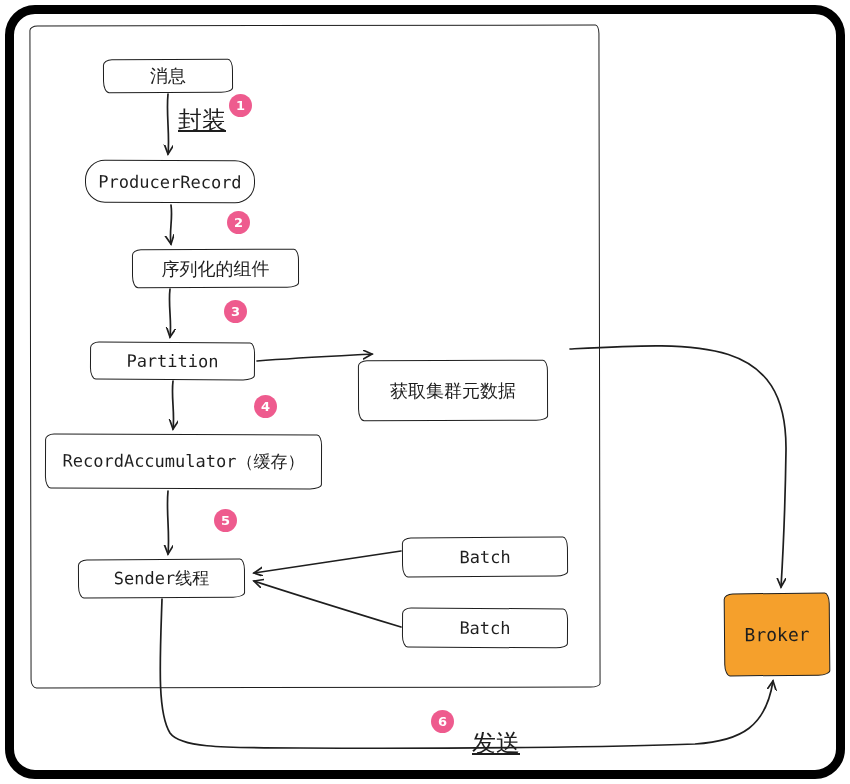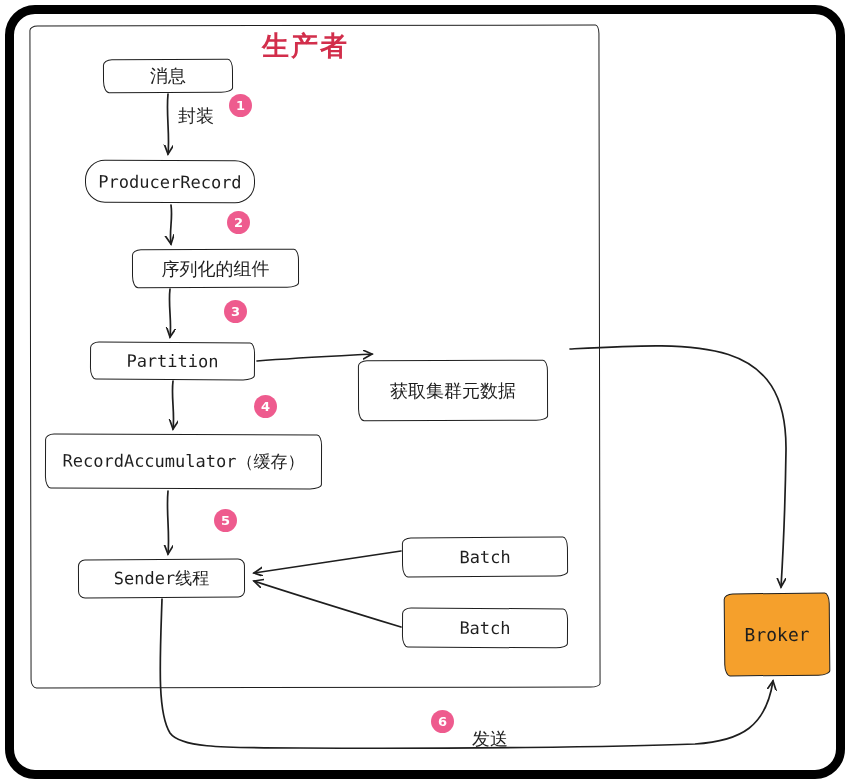--- a/index.html
+++ b/index.html
@@ -21,21 +21,21 @@
     border-radius: 9px 5px 12px 6px / 6px 11px 5px 12px; z-index: 2; font-family: Liberation Mono, monospace;
   }
   .mono { font-family: "DejaVu Sans Mono", "Liberation Mono", monospace; font-size: 17px; }
   .broker { background: var(--broker-orange, #f5a02c); }
 
   .badge {
     position: absolute; width: 23px; height: 23px; border-radius: 50%;
     background: var(--badge-pink, #ee5b8e); color: #fff; font-size: 13px; font-weight: 700;
     display: flex; align-items: center; justify-content: center; z-index: 3;
   }
-  .edge-label { position: absolute; font-size: 18px; z-index: 3; background: transparent; }
+  .edge-label { position: absolute; font-size: 24px; z-index: 3; background: transparent; text-decoration: underline; }
 
   svg.edges { position: absolute; inset: 0; z-index: 1; }
   .edge { fill: none; stroke: var(--stroke, #1e1e1e); stroke-width: 1.7; stroke-linecap: round; }
 </style>
 </head>
 <body>
 
 <div class="canvas">
 
   <svg class="edges" width="850" height="784" viewBox="0 0 850 784">
@@ -51,35 +51,34 @@
     <path class="edge" marker-end="url(#arrow)" d="M257 361 C295 358, 335 356, 372 354"></path>
     <path class="edge" marker-end="url(#arrow)" d="M173 381 C171 397, 175 413, 173 429"></path>
     <path class="edge" marker-end="url(#arrow)" d="M168 491 C166 512, 170 533, 168 554"></path>
     <path class="edge" marker-end="url(#arrow)" d="M401 551 C352 558, 303 566, 254 573"></path>
     <path class="edge" marker-end="url(#arrow)" d="M401 627 C352 612, 303 597, 254 581"></path>
     <path class="edge" marker-end="url(#arrow)" d="M570 349 C700 342, 787 336, 786 450 C785 520, 783 555, 781 587"></path>
     <path class="edge" marker-end="url(#arrow)" d="M162 599 C160 660, 157 712, 170 733 C180 747, 215 748, 300 748 C450 749, 620 747, 695 744 C742 741, 766 726, 773 681"></path>
   </svg>
 
   <div class="group" style="left:30px; top:25px; width:570px; height:663px; transform:rotate(-0.1deg);"></div>
-  <div class="title" style="left:262px; top:28px;">生产者</div>
 
   <div class="node" style="left:103px; top:59px; width:130px; height:34px; transform:rotate(-0.3deg);">消息</div>
 
   <div class="node mono" style="left:85px; top:160px; width:170px; height:43px; transform:rotate(0.3deg);border-radius:20px;">ProducerRecord</div>
 
   <div class="node" style="left:88px; top:249px; width:167px; height:39px; transform:rotate(-0.2deg);margin-left:44px;">序列化的组件</div>
 
   <div class="node mono" style="left:90px; top:342px; width:165px; height:38px; transform:rotate(0.4deg);">Partition</div>
 
   <div class="node" style="left:358px; top:319px; width:190px; height:61px; transform:rotate(-0.2deg);margin-top:41px;">获取集群元数据</div>
 
   <div class="node mono" style="left:45px; top:434px; width:277px; height:55px; transform:rotate(0.2deg);">RecordAccumulator（缓存）</div>
 
-  <div class="node mono" style="left:78px; top:559px; width:167px; height:39px; transform:rotate(-0.3deg);border-radius:7px;">Sender线程</div>
+  <div class="node mono" style="left:78px; top:559px; width:167px; height:39px; transform:rotate(-0.3deg);">Sender线程</div>
 
   <div class="node mono" style="left:402px; top:537px; width:166px; height:40px; transform:rotate(-0.4deg);">Batch</div>
 
   <div class="node mono" style="left:402px; top:608px; width:166px; height:40px; transform:rotate(0.3deg);">Batch</div>
 
   <div class="node mono broker" style="left:724px; top:593px; width:106px; height:83px; font-size:18px; transform:rotate(-0.5deg);">Broker</div>
 
   <div class="edge-label" style="left:178px; top:104px;">封装</div>
   <div class="edge-label" style="left:472px; top:727px;">发送</div>
 

